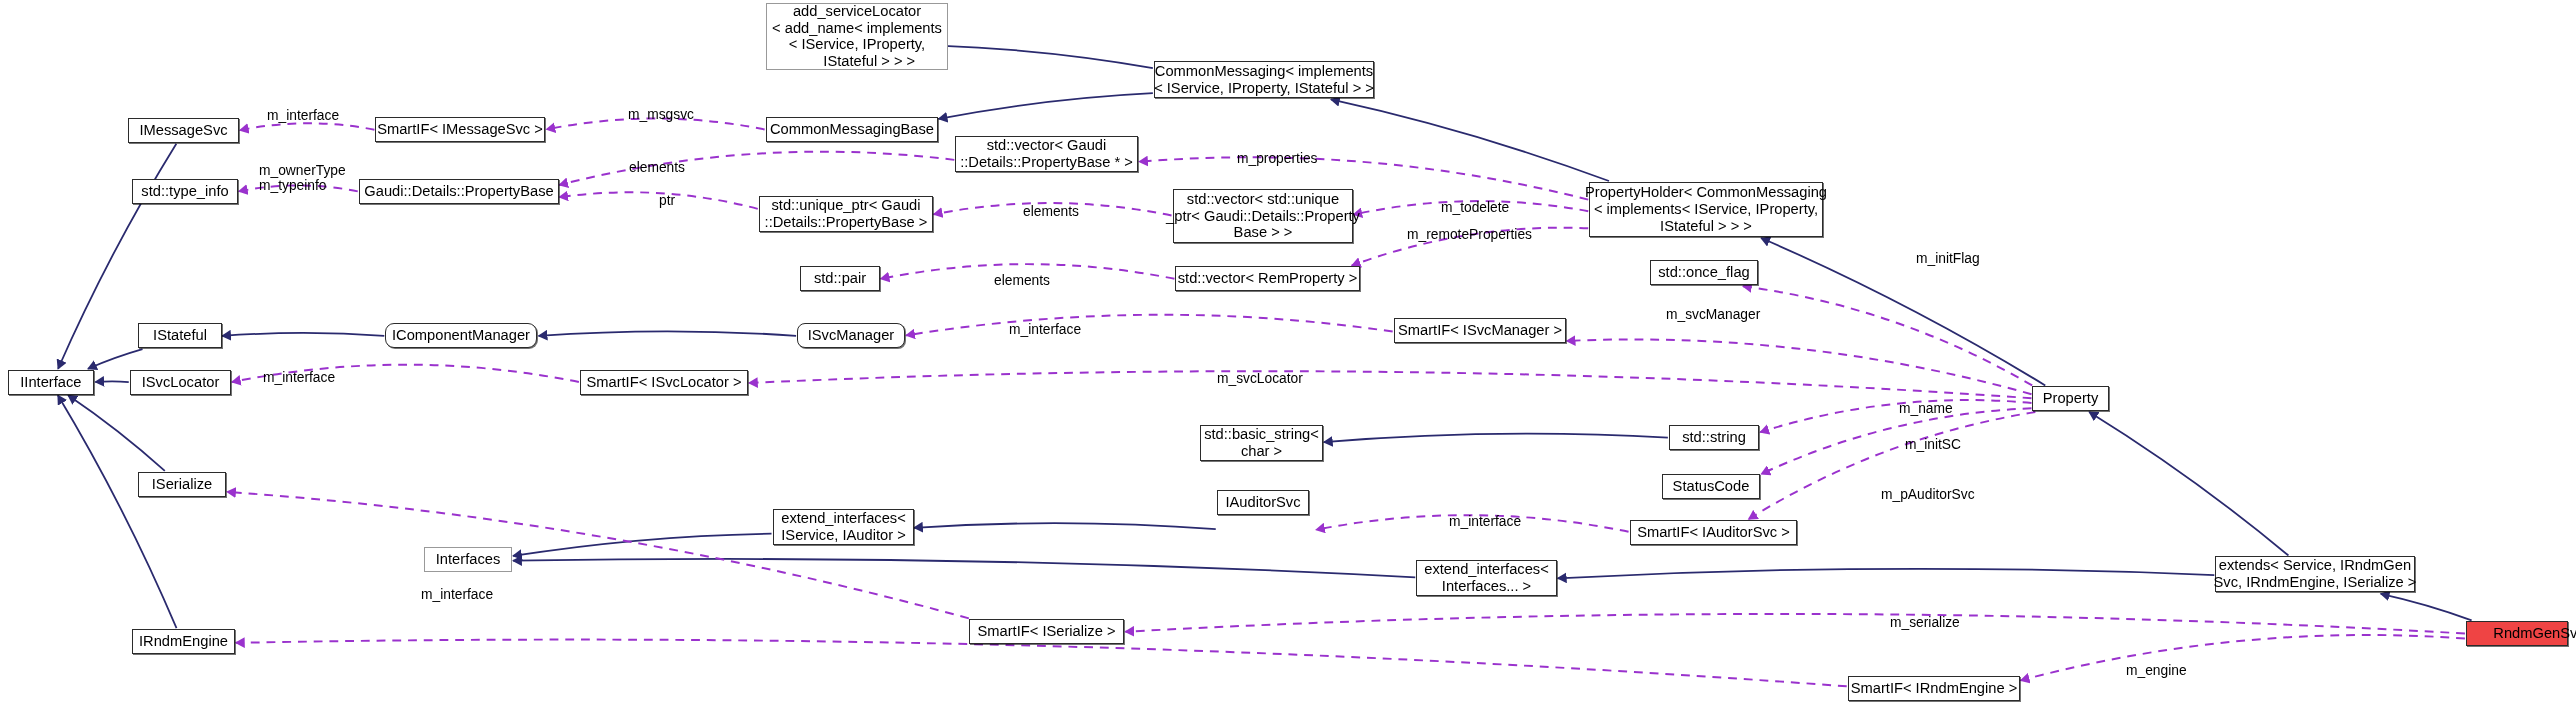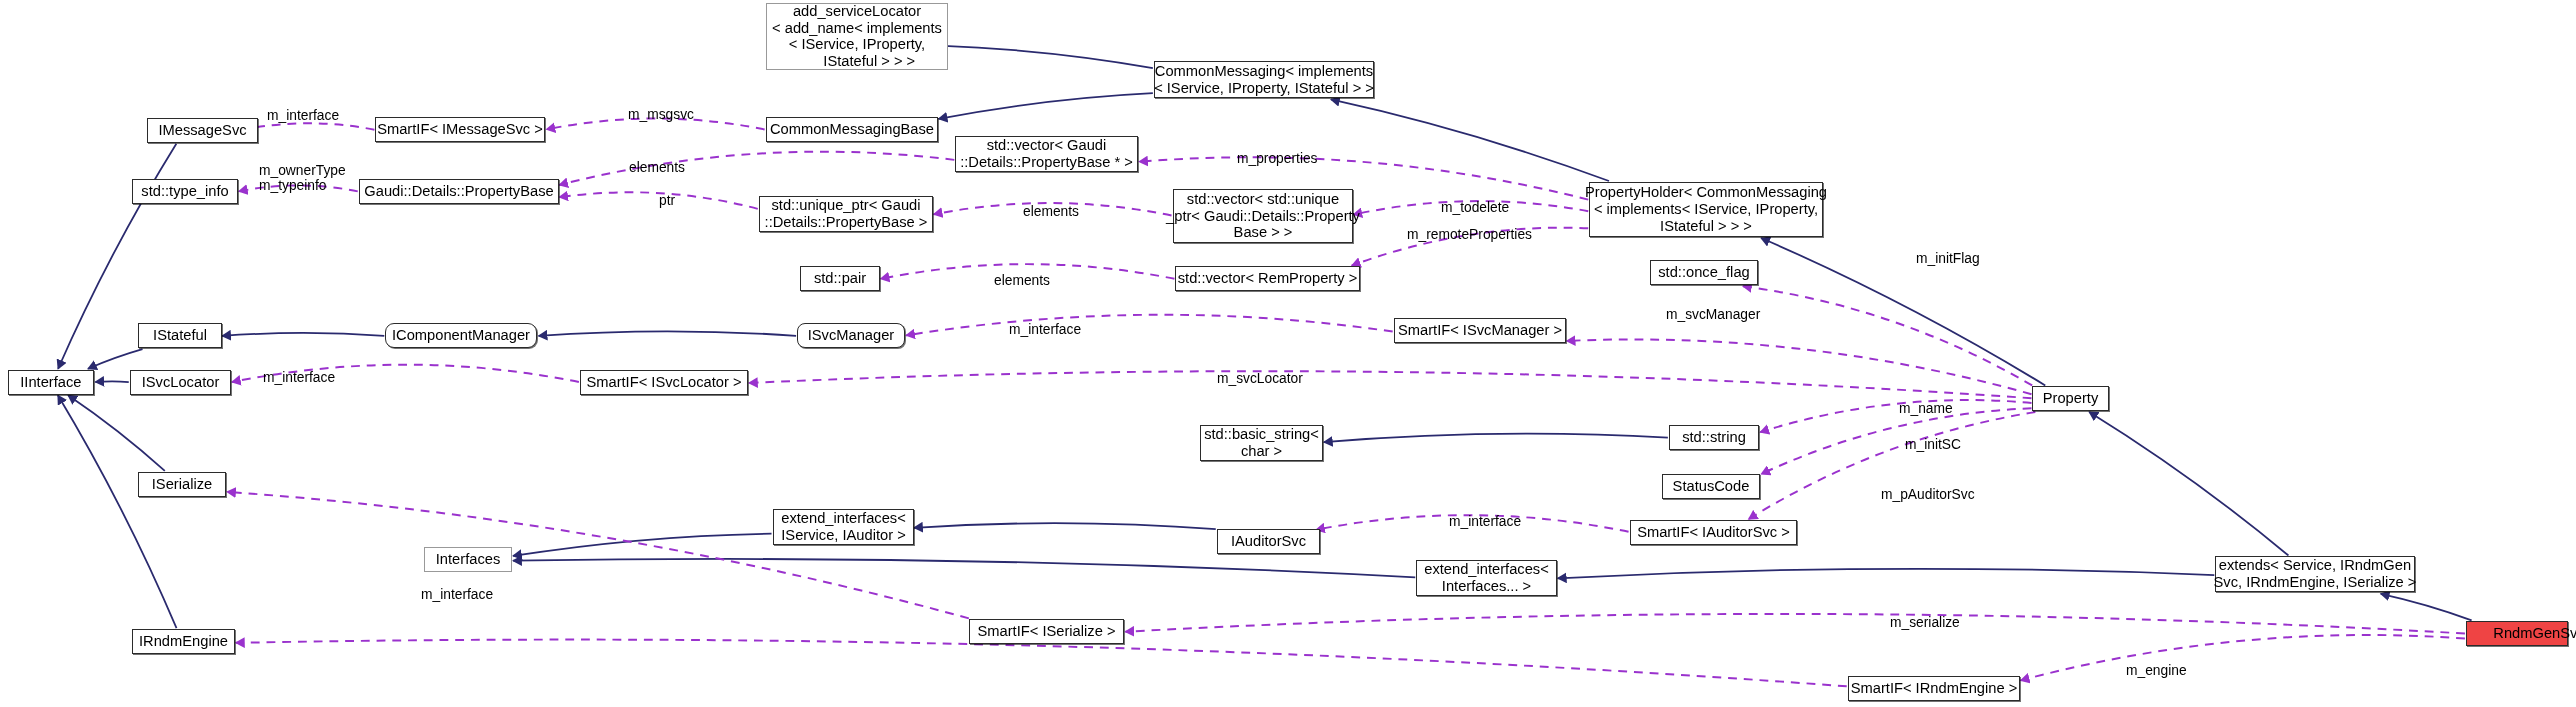--- a/index.html
+++ b/index.html
@@ -98,21 +98,21 @@
         <path d="M2514.8,631.0 Q2469.5,614.3 2422.3,604.0" fill="none" stroke="#2a2a6e" stroke-width="1.8" marker-end="url(#inhArrow)"></path>
       </g>
   </svg>
   <div id="node-layer">
       <div class="node plain" style="left: 766px; top: 2.9px; width: 182px; height: 67px;">add_serviceLocator
 &lt; add_name&lt; implements
 &lt; IService, IProperty,
       IStateful &gt; &gt; &gt;</div>
       <div class="node" style="left: 1154px; top: 61px; width: 220px; height: 37px;">CommonMessaging&lt; implements
 &lt; IService, IProperty, IStateful &gt; &gt;</div>
-      <div class="node" style="left: 128px; top: 118px; width: 111px; height: 24.6px; margin-left: 19px;">IMessageSvc</div>
+      <div class="node" style="left: 128px; top: 118px; width: 111px; height: 24.6px;">IMessageSvc</div>
       <div class="node" style="left: 375px; top: 117px; width: 170px; height: 24.6px;">SmartIF&lt; IMessageSvc &gt;</div>
       <div class="node" style="left: 766px; top: 117px; width: 172px; height: 24.6px;">CommonMessagingBase</div>
       <div class="node" style="left: 955px; top: 136px; width: 183px; height: 36px;">std::vector&lt; Gaudi
 ::Details::PropertyBase * &gt;</div>
       <div class="node" style="left: 132px; top: 179px; width: 106px; height: 24.6px;">std::type_info</div>
       <div class="node" style="left: 359px; top: 179px; width: 200px; height: 24.6px;">Gaudi::Details::PropertyBase</div>
       <div class="node" style="left: 1589px; top: 182px; width: 234px; height: 55px;">PropertyHolder&lt; CommonMessaging
 &lt; implements&lt; IService, IProperty,
 IStateful &gt; &gt; &gt;</div>
       <div class="node" style="left: 759px; top: 196px; width: 174px; height: 36px;">std::unique_ptr&lt; Gaudi
@@ -131,21 +131,21 @@
       <div class="node" style="left: 130px; top: 370px; width: 101px; height: 24.6px;">ISvcLocator</div>
       <div class="node" style="left: 580px; top: 370px; width: 168px; height: 24.6px;">SmartIF&lt; ISvcLocator &gt;</div>
       <div class="node" style="left: 2032px; top: 386px; width: 77px; height: 24.6px;">Property</div>
       <div class="node" style="left: 1200px; top: 425px; width: 123px; height: 36px;">std::basic_string&lt;
 char &gt;</div>
       <div class="node" style="left: 1669px; top: 425px; width: 90px; height: 24.6px;">std::string</div>
       <div class="node" style="left: 138px; top: 472px; width: 88px; height: 24.6px;">ISerialize</div>
       <div class="node" style="left: 1662px; top: 474px; width: 98px; height: 24.6px;">StatusCode</div>
       <div class="node" style="left: 773px; top: 509px; width: 141px; height: 36px;">extend_interfaces&lt;
 IService, IAuditor &gt;</div>
-      <div class="node" style="left: 1217px; top: 529px; width: 103px; height: 24.6px;">IAuditorSvc</div>
+      <div class="node" style="left: 1217px; top: 490px; width: 92px; height: 24.6px;">IAuditorSvc</div>
       <div class="node" style="left: 1630px; top: 520px; width: 167px; height: 24.6px;">SmartIF&lt; IAuditorSvc &gt;</div>
       <div class="node plain" style="left: 424px; top: 547px; width: 88px; height: 24.6px;">Interfaces</div>
       <div class="node" style="left: 1416px; top: 560px; width: 141px; height: 36px;">extend_interfaces&lt;
 Interfaces... &gt;</div>
       <div class="node" style="left: 2215px; top: 556px; width: 200px; height: 36px;">extends&lt; Service, IRndmGen
 Svc, IRndmEngine, ISerialize &gt;</div>
       <div class="node" style="left: 969px; top: 619px; width: 155px; height: 24.6px;">SmartIF&lt; ISerialize &gt;</div>
       <div class="node" style="left: 132px; top: 629px; width: 103px; height: 24.6px;">IRndmEngine</div>
       <div class="node current" style="left: 2466px; top: 621px; width: 102px; height: 24.6px;">RndmGenSvc</div>
       <div class="node" style="left: 1848px; top: 676px; width: 172px; height: 24.6px;">SmartIF&lt; IRndmEngine &gt;</div>

